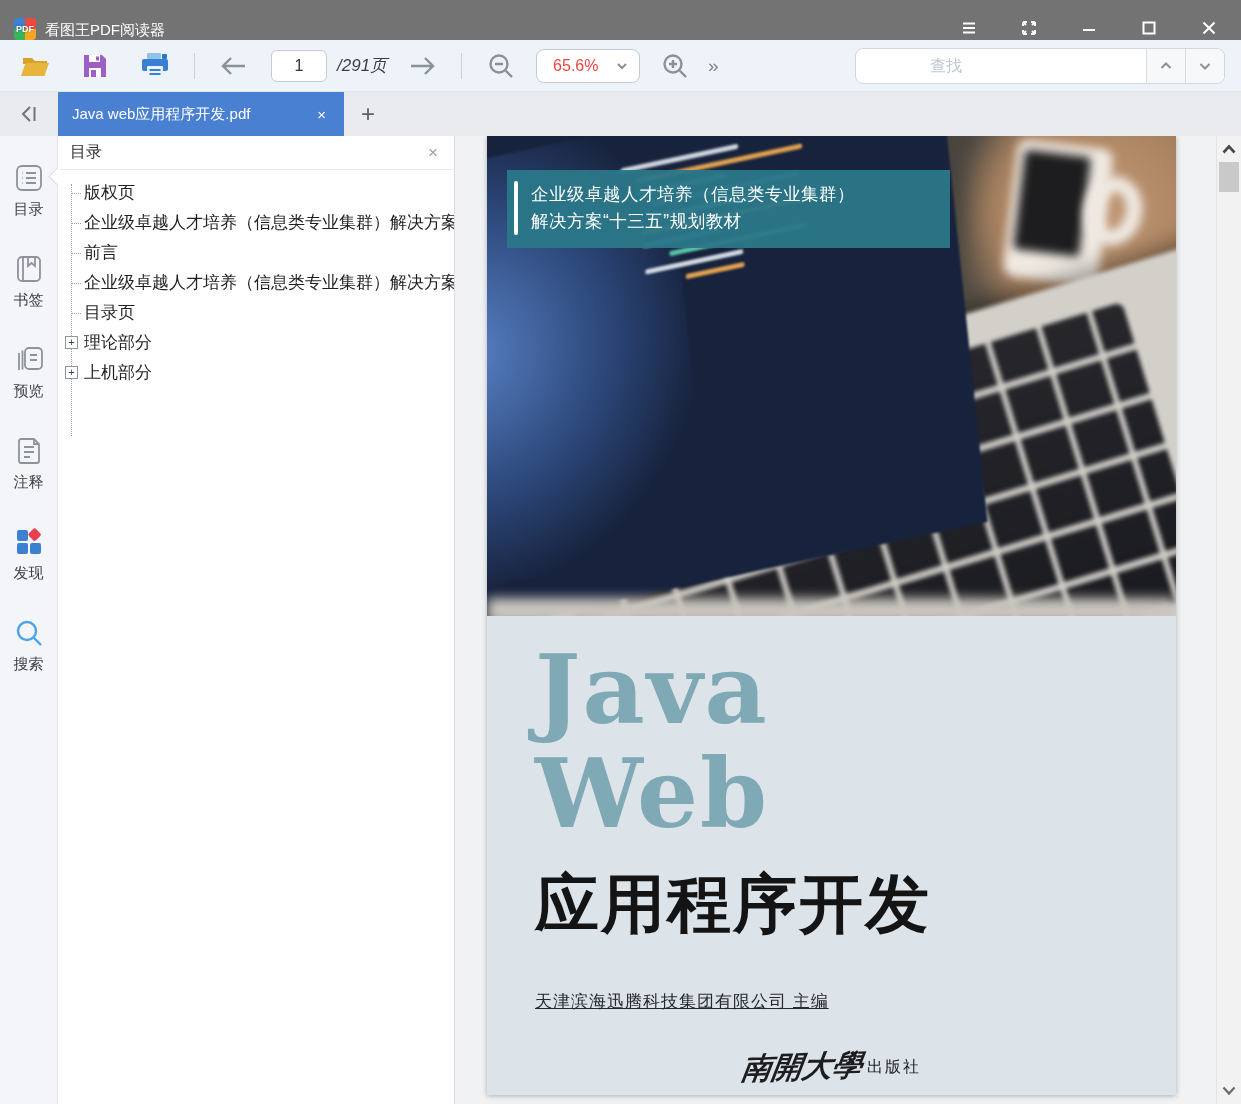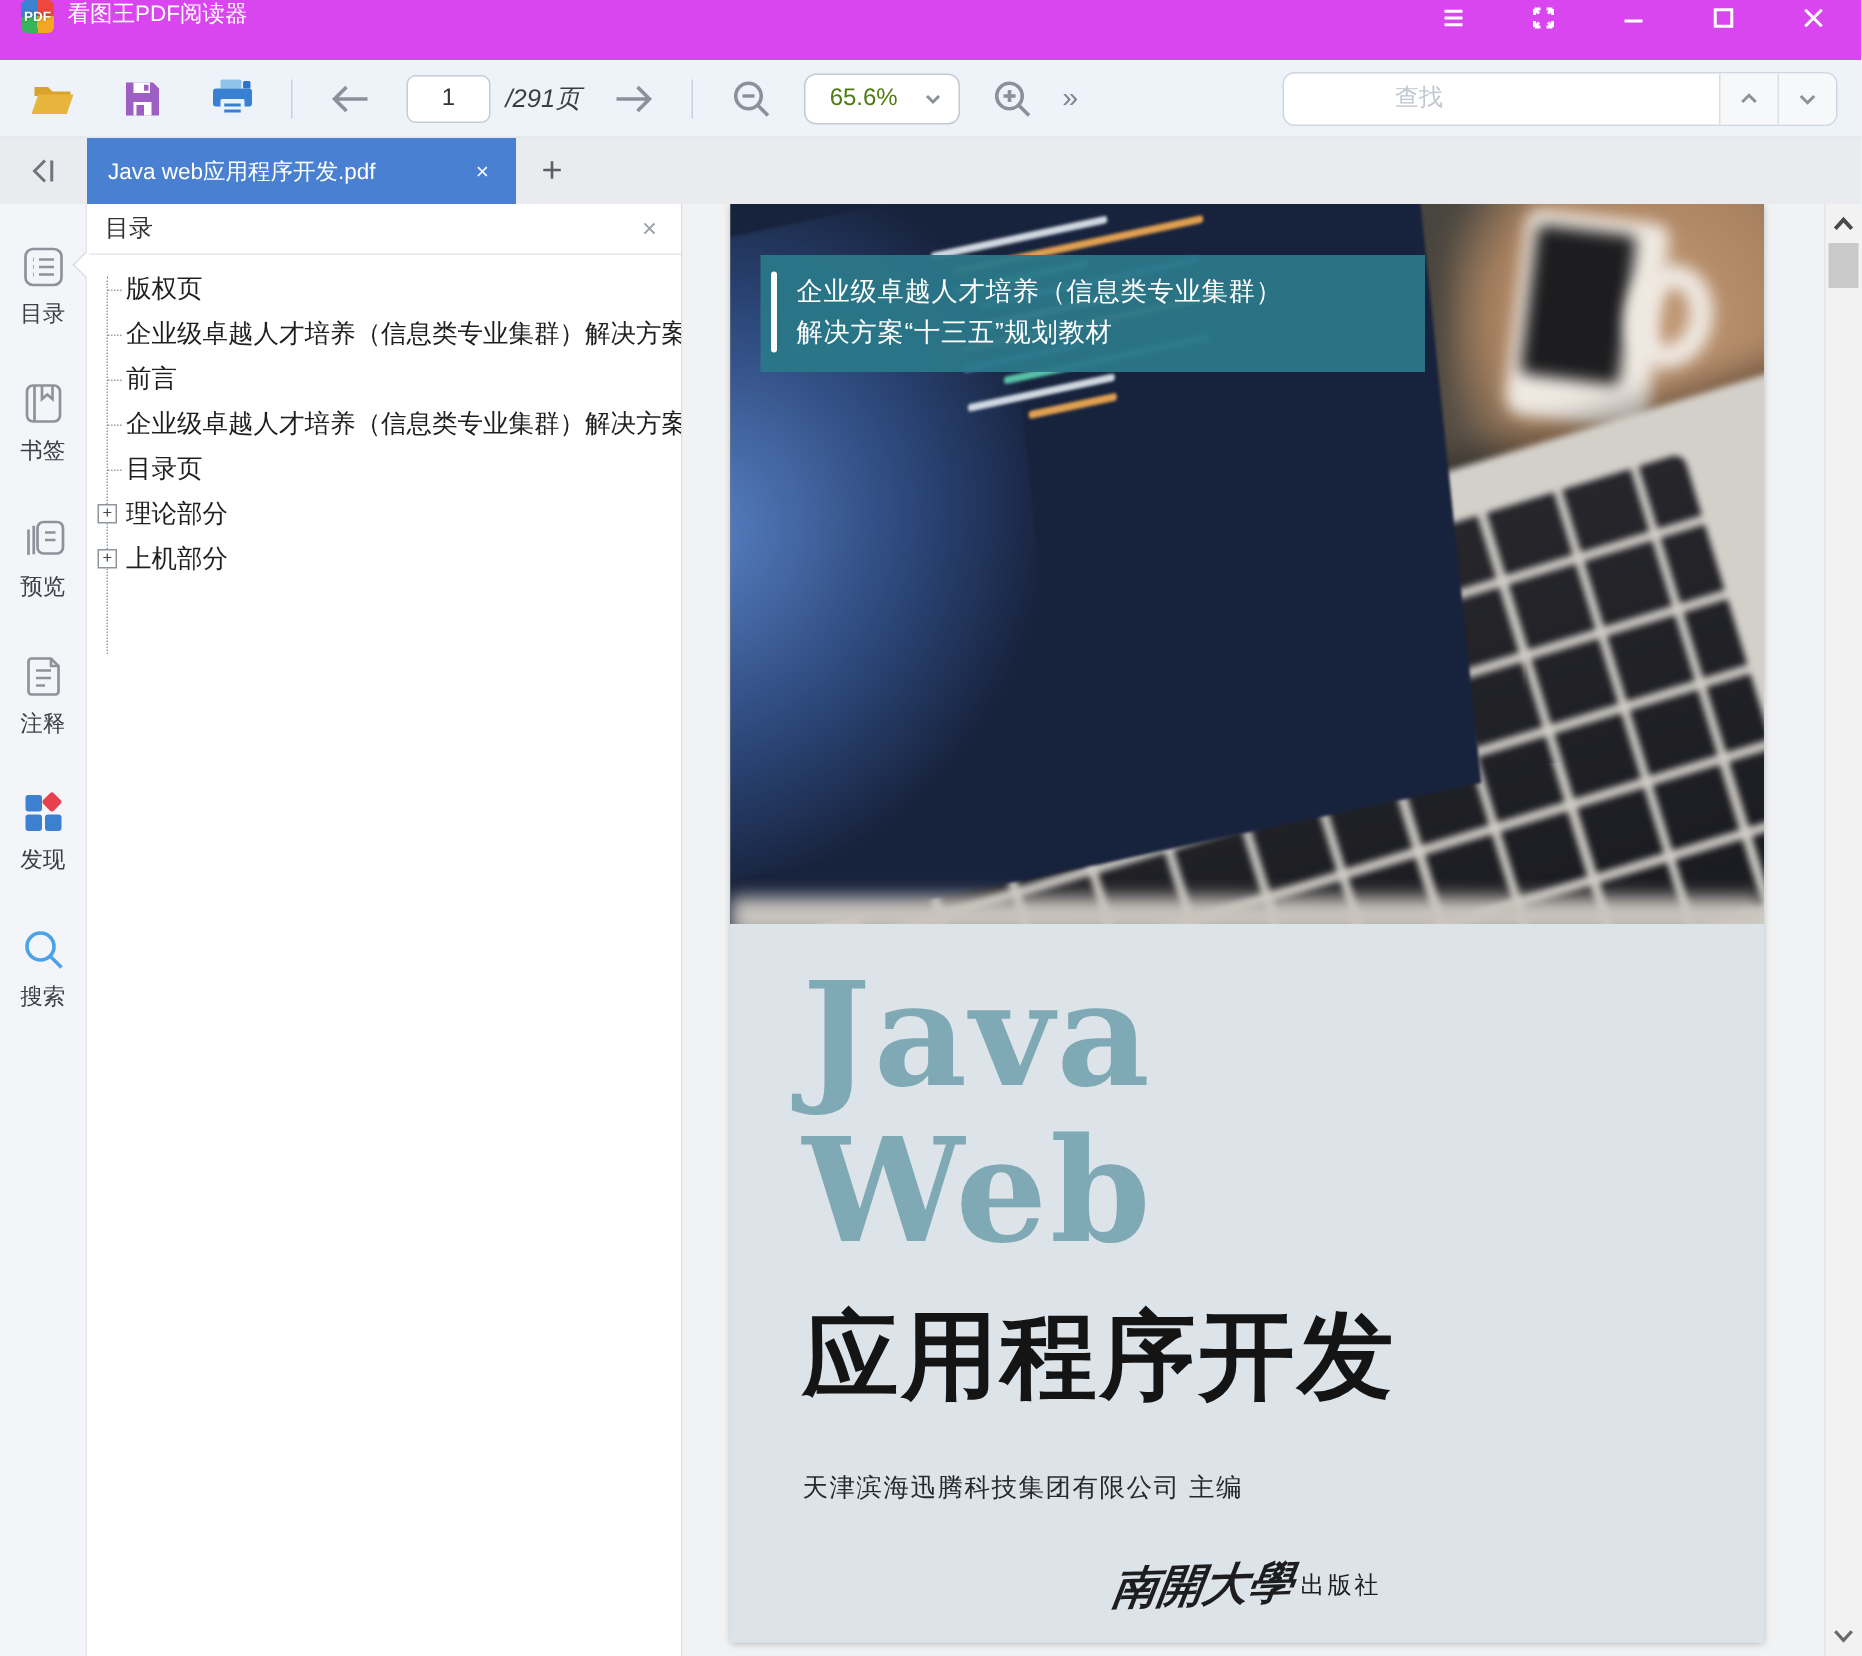--- a/index.html
+++ b/index.html
@@ -1,42 +1,42 @@
 <!DOCTYPE html>
 <html><head>
 <meta charset="utf-8">
 <style>
   * { margin:0; padding:0; box-sizing:border-box; }
   html,body { width:1241px; height:1104px; overflow:hidden; }
   body { font-family:"Liberation Sans","DejaVu Sans",sans-serif; background:#f1f2f3; }
   .app { width:1241px; height:1104px; display:flex; flex-direction:column; }
 
   
-  .titlebar { height:40px; background:#d946ef; display:flex; align-items:flex-start; padding:0 14px; color:#fff; flex:none; }
+  .titlebar { height:40px; background:#737373; display:flex; align-items:flex-end; padding:0 14px; color:#fff; flex:none; }
   .app-icon { width:22px; height:22px; border-radius:4px; position:relative; flex:none;
     background:conic-gradient(#f0483c 0 25%, #f5a623 25% 50%, #36b55a 50% 75%, #3b82d0 75% 100%); }
   .app-icon span { position:absolute; inset:0; display:flex; align-items:center; justify-content:center;
     font-size:9px; font-weight:bold; color:#fff; text-shadow:0 0 2px rgba(0,0,0,.35); }
   .app-title { margin-left:9px; font-size:15px; }
   .win-controls { margin-left:auto; display:flex; align-items:center; gap:36px; padding-right:6px; }
   .win-btn { width:24px; height:24px; display:flex; align-items:center; justify-content:center; cursor:pointer; }
   .win-btn svg { stroke:#fff; stroke-width:2; fill:none; }
 
   
   .toolbar { height:52px; background:#eef3f9; border-bottom:1px solid #e0e6ee; display:flex; align-items:center; padding:0 16px; flex:none; }
   .tbtn { width:38px; height:38px; display:flex; align-items:center; justify-content:center; cursor:pointer; border-radius:4px; }
   .tbtn + .tbtn { margin-left:22px; }
   .tsep { width:1px; height:26px; background:#c9d2dc; margin:0 20px; }
   .nav-arrow svg { stroke:#8a9198; stroke-width:2.4; fill:none; }
   .page-input { width:56px; height:32px; border:1px solid #c6ccd4; border-radius:6px; background:#fff;
     text-align:center; font-size:16px; color:#333; margin-left:18px; }
   .page-count { font-size:17px; color:#3b3e44; margin:0 16px 0 10px;font-style:italic; }
   .zoom-select { width:104px; height:34px; border:1px solid #c2cad4; border-radius:8px; background:#fff;
     display:flex; align-items:center; justify-content:space-between; padding:0 10px 0 16px; margin:0 16px; cursor:pointer; }
-  .zoom-select .zval { font-size:16px; color:#4d7c0f; }
+  .zoom-select .zval { font-size:16px; color:#ef4444; }
   .chev { stroke:#8a9198; stroke-width:2; fill:none; }
   .more-btn { font-size:19px; color:#7d8590; margin-left:14px; cursor:pointer; letter-spacing:2px; }
   .search-group { margin-left:auto; display:flex; align-items:stretch; height:36px; border:1px solid #d0d7df;
     border-radius:8px; background:#fff; overflow:hidden; }
   .search-box { display:flex; align-items:center; width:250px; padding:0 10px; gap:24px;margin-left:40px; }
   .search-box input { border:none; outline:none; flex:1; font-size:16px; color:#444; background:transparent; }
   .search-box input::placeholder { color:#bfc6cf; }
   .find-btn { width:39px; display:flex; align-items:center; justify-content:center; border-left:1px solid #d9dee5;
     background:#f7f8fa; cursor:pointer; }
 
@@ -118,21 +118,21 @@
   .banner { position:absolute; left:20px; top:34px; width:443px; background:rgba(43,119,136,.96);
     color:#fff; display:flex; gap:13px; padding:11px 14px 13px 7px; }
   .banner-bar { width:4px; background:#fff; border-radius:2px; flex:none; }
   .banner-text { font-size:17.5px; line-height:1.55; letter-spacing:.5px; }
 
   
   .cover { position:absolute; left:0; top:480px; width:689px; height:479px; background:#dce3e9; padding:22px 0 0 48px; }
   .title-en { font-family:"DejaVu Serif","Liberation Serif",serif; font-weight:bold; font-size:96px;
     line-height:1.08; color:#7fa9b4; letter-spacing:2px; }
   .title-cn { font-size:64px; font-weight:bold; color:#141414; margin-top:16px; letter-spacing:2px; }
-  .author { margin-top:32px; font-size:17px; color:#26282b; letter-spacing:1px; }
+  .author { margin-top:42px; font-size:17px; color:#26282b; letter-spacing:1px;text-decoration:underline; }
   .publisher { margin-top:34px; width:689px; margin-left:-48px; text-align:center; color:#1d1d1f; }
   .pub-script { display:inline-block; font-family:"DejaVu Serif","Liberation Serif",serif; font-style:italic;
     font-weight:bold; font-size:30px; transform:skewX(-10deg) rotate(-2deg); }
   .pub-suffix { font-size:16px; letter-spacing:2px; margin-left:5px; vertical-align:5px; }
 
   
   .scrollbar { position:absolute; right:0; top:0; bottom:0; width:25px; background:#f2f2f2; border-left:1px solid #e3e3e3; }
   .sb-up { position:absolute; top:4px; left:0; width:24px; height:18px; display:flex; align-items:center; justify-content:center; cursor:pointer; }
   .sb-down { position:absolute; bottom:4px; left:0; width:24px; height:18px; display:flex; align-items:center; justify-content:center; cursor:pointer; }
   .sb-thumb { position:absolute; top:26px; left:2px; width:20px; height:30px; background:#c9c9c9; cursor:pointer; }

